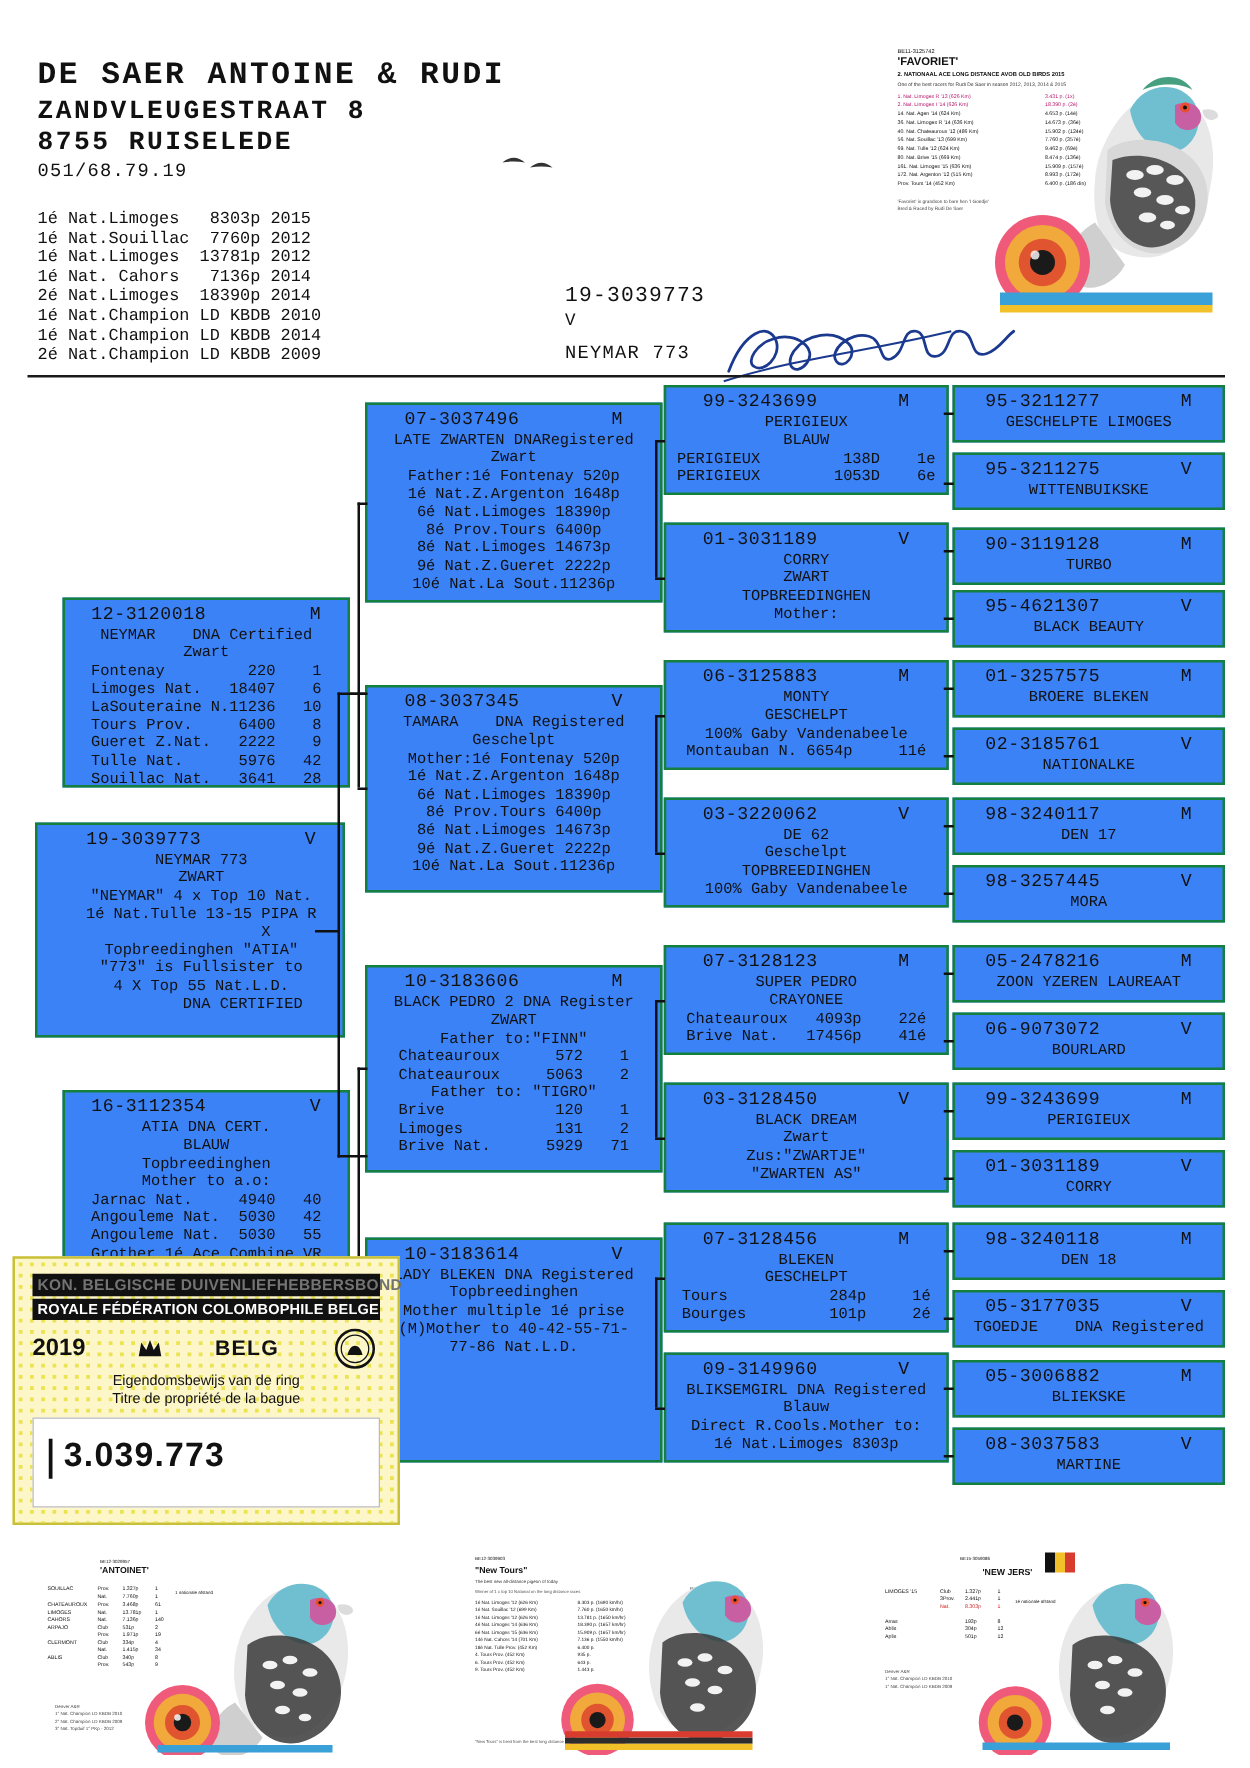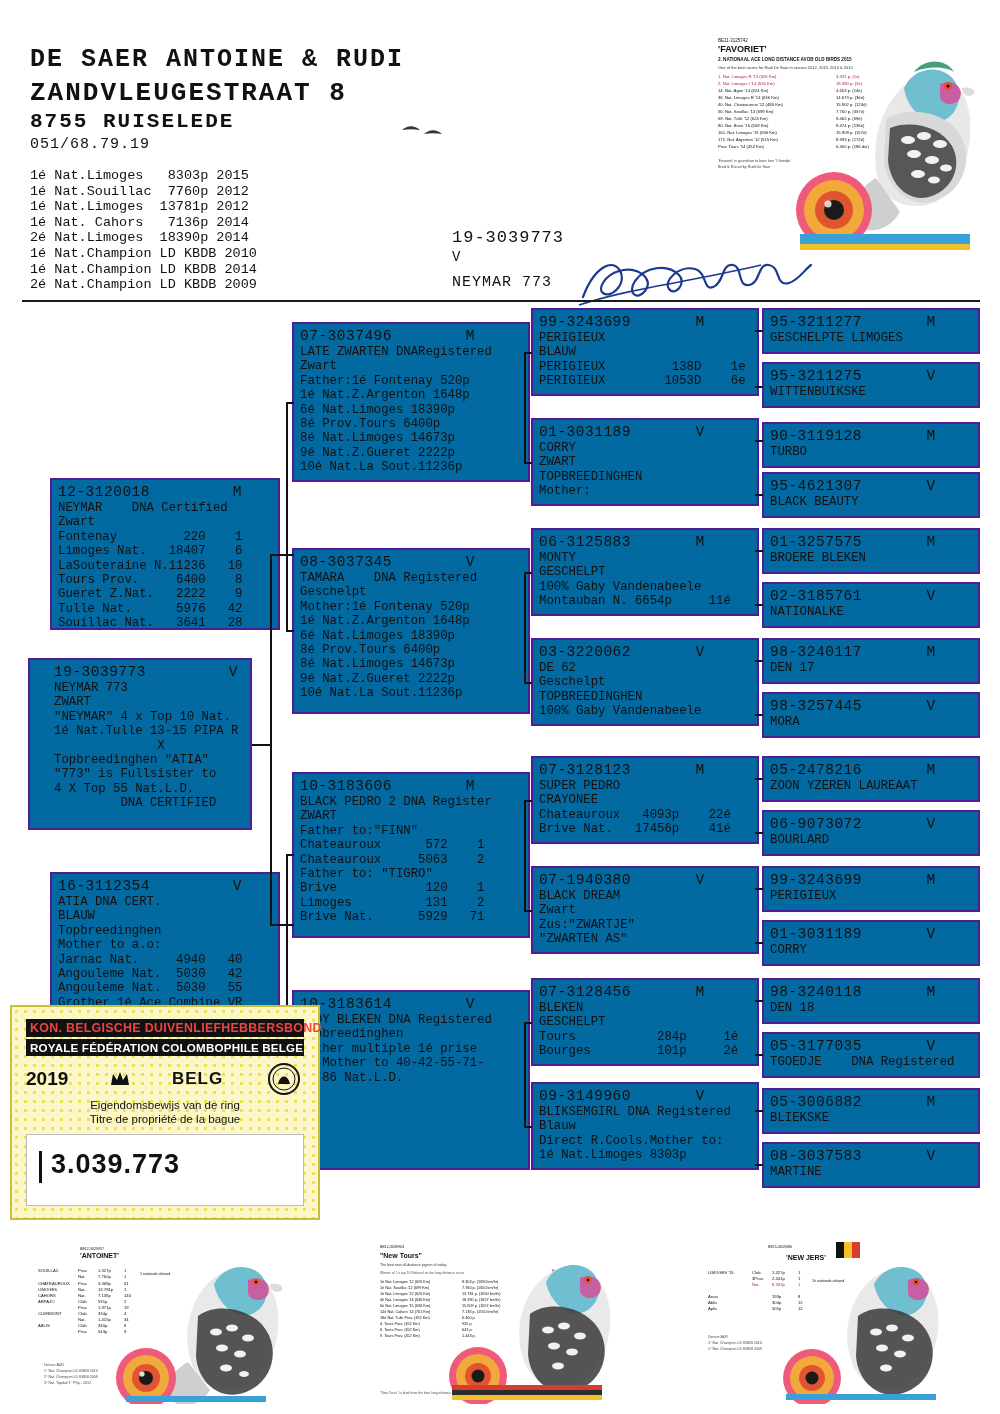--- a/index.html
+++ b/index.html
@@ -8,46 +8,46 @@
     background:#ffffff;
     font-family:"Liberation Mono", monospace;
     color:#111;
     position:relative;
     overflow:hidden;
   }
   .page{position:absolute;inset:0;}
   
   .hdr{position:absolute;left:30px;top:45px;}
   .hdr .l1{font-size:25px;font-weight:bold;letter-spacing:2px;white-space:nowrap;}
-  .hdr .l2{font-size:26px;font-weight:bold;letter-spacing:2px;margin-top:4px;white-space:nowrap;}
+  .hdr .l2{font-size:21px;font-weight:bold;letter-spacing:2px;margin-top:4px;white-space:nowrap;}
   .hdr .l3{font-size:21px;font-weight:bold;letter-spacing:2px;margin-top:2px;white-space:nowrap;}
   .hdr .l4{font-size:15px;margin-top:3px;letter-spacing:1px;}
   .palmares{position:absolute;left:30px;top:168px;font-size:13.5px;line-height:15.6px;white-space:pre;}
   .ringno{position:absolute;left:452px;top:228px;font-size:17px;letter-spacing:1px;}
   .ringsex{position:absolute;left:452px;top:249px;font-size:14px;}
   .ringname{position:absolute;left:452px;top:274px;font-size:15px;letter-spacing:1px;}
   
   .sig{position:absolute;left:575px;top:235px;width:250px;height:100px;pointer-events:none;}
   
   .divider{position:absolute;left:22px;top:300px;width:958px;height:2px;background:#1a1a1a;}
   
-  .box{position:absolute;border:2px solid #4c1d95;background:#0369a1;box-sizing:border-box;padding:4px 6px;}
+  .box{position:absolute;border:2px solid #15803d;background:#3b82f6;box-sizing:border-box;padding:4px 6px;text-align:center;}
   .box .bline{font-size:12.3px;line-height:14.4px;white-space:pre;}
   .box .bhead{font-size:14.5px;line-height:17px;white-space:pre;letter-spacing:0.5px;}
   .connector{position:absolute;background:#111;}
   
   .photo{position:absolute;overflow:hidden;}
   
   .ringcert{position:absolute;left:10px;top:1005px;width:310px;height:215px;
     background:#fdf6c8;border:2px solid #c9c03a;box-sizing:border-box;}
   .ringcert .dots{position:absolute;inset:0;
      background-image:radial-gradient(#e8e03c 1.6px, transparent 1.7px);
      background-size:9px 9px;opacity:.85;}
   .ringcert .inner{position:absolute;left:14px;top:12px;right:14px;bottom:12px;}
-  .cert-bar{background:#111;color:#ef4444;font-size:12.4px;font-weight:bold;
+  .cert-bar{background:#111;color:#737373;font-size:12.4px;font-weight:bold;
      font-family:"Liberation Sans",sans-serif;padding:2px 4px;letter-spacing:0.3px;white-space:nowrap;}
   .cert-bar2{background:#111;color:#fff;font-size:11.6px;font-weight:bold;
      font-family:"Liberation Sans",sans-serif;padding:2px 4px;margin-top:2px;letter-spacing:0.2px;white-space:nowrap;}
   .cert-year{font-family:"Liberation Sans",sans-serif;font-weight:bold;font-size:19px;color:#111;}
   .cert-belg{font-family:"Liberation Sans",sans-serif;font-weight:bold;font-size:17px;color:#111;letter-spacing:1px;}
   .cert-sub{font-family:"Liberation Sans",sans-serif;font-size:11.5px;color:#111;text-align:center;line-height:14px;}
   .cert-white{background:#fff;border:1px solid #bbb;height:70px;position:relative;}
   .cert-num{position:absolute;left:24px;top:14px;font-family:"Liberation Sans",sans-serif;
      font-size:27px;font-weight:bold;letter-spacing:1px;}
   .cert-num:before{content:"";position:absolute;left:-12px;top:2px;width:3px;height:32px;background:#111;}
@@ -171,21 +171,21 @@
 Zwart
 Fontenay         220    1
 Limoges Nat.   18407    6
 LaSouteraine N.11236   10
 Tours Prov.     6400    8
 Gueret Z.Nat.   2222    9
 Tulle Nat.      5976   42
 Souillac Nat.   3641   28</div>
   </div>
 
-  <div class="box" style="left:28px;top:658px;width:224px;height:172px;padding-left:24px;">
+  <div class="box" style="left:28px;top:658px;width:248px;height:172px;padding-left:24px;">
     <div class="bhead"><span>19-3039773</span>&nbsp;&nbsp;&nbsp;&nbsp;&nbsp;&nbsp;&nbsp;&nbsp;&nbsp;<span>V</span></div>
     <div class="bline">NEYMAR 773
 ZWART
 "NEYMAR" 4 x Top 10 Nat.
 1é Nat.Tulle 13-15 PIPA R
               X
 Topbreedinghen "ATIA"
 "773" is Fullsister to
 4 X Top 55 Nat.L.D.
          DNA CERTIFIED</div>
@@ -280,21 +280,21 @@
 100% Gaby Vandenabeele</div>
   </div>
   <div class="box" style="left:531px;top:756px;width:228px;height:88px;">
     <div class="bhead"><span>07-3128123</span>&nbsp;&nbsp;&nbsp;&nbsp;&nbsp;&nbsp;&nbsp;<span>M</span></div>
     <div class="bline">SUPER PEDRO
 CRAYONEE
 Chateauroux   4093p    22é
 Brive Nat.   17456p    41é</div>
   </div>
   <div class="box" style="left:531px;top:866px;width:228px;height:88px;">
-    <div class="bhead"><span>07-1940380</span>&nbsp;&nbsp;&nbsp;&nbsp;&nbsp;&nbsp;&nbsp;<span>V</span></div>
+    <div class="bhead"><span>03-3128450</span>&nbsp;&nbsp;&nbsp;&nbsp;&nbsp;&nbsp;&nbsp;<span>V</span></div>
     <div class="bline">BLACK DREAM
 Zwart
 Zus:"ZWARTJE"
 "ZWARTEN AS"</div>
   </div>
   <div class="box" style="left:531px;top:978px;width:228px;height:88px;">
     <div class="bhead"><span>07-3128456</span>&nbsp;&nbsp;&nbsp;&nbsp;&nbsp;&nbsp;&nbsp;<span>M</span></div>
     <div class="bline">BLEKEN
 GESCHELPT
 Tours           284p     1é

